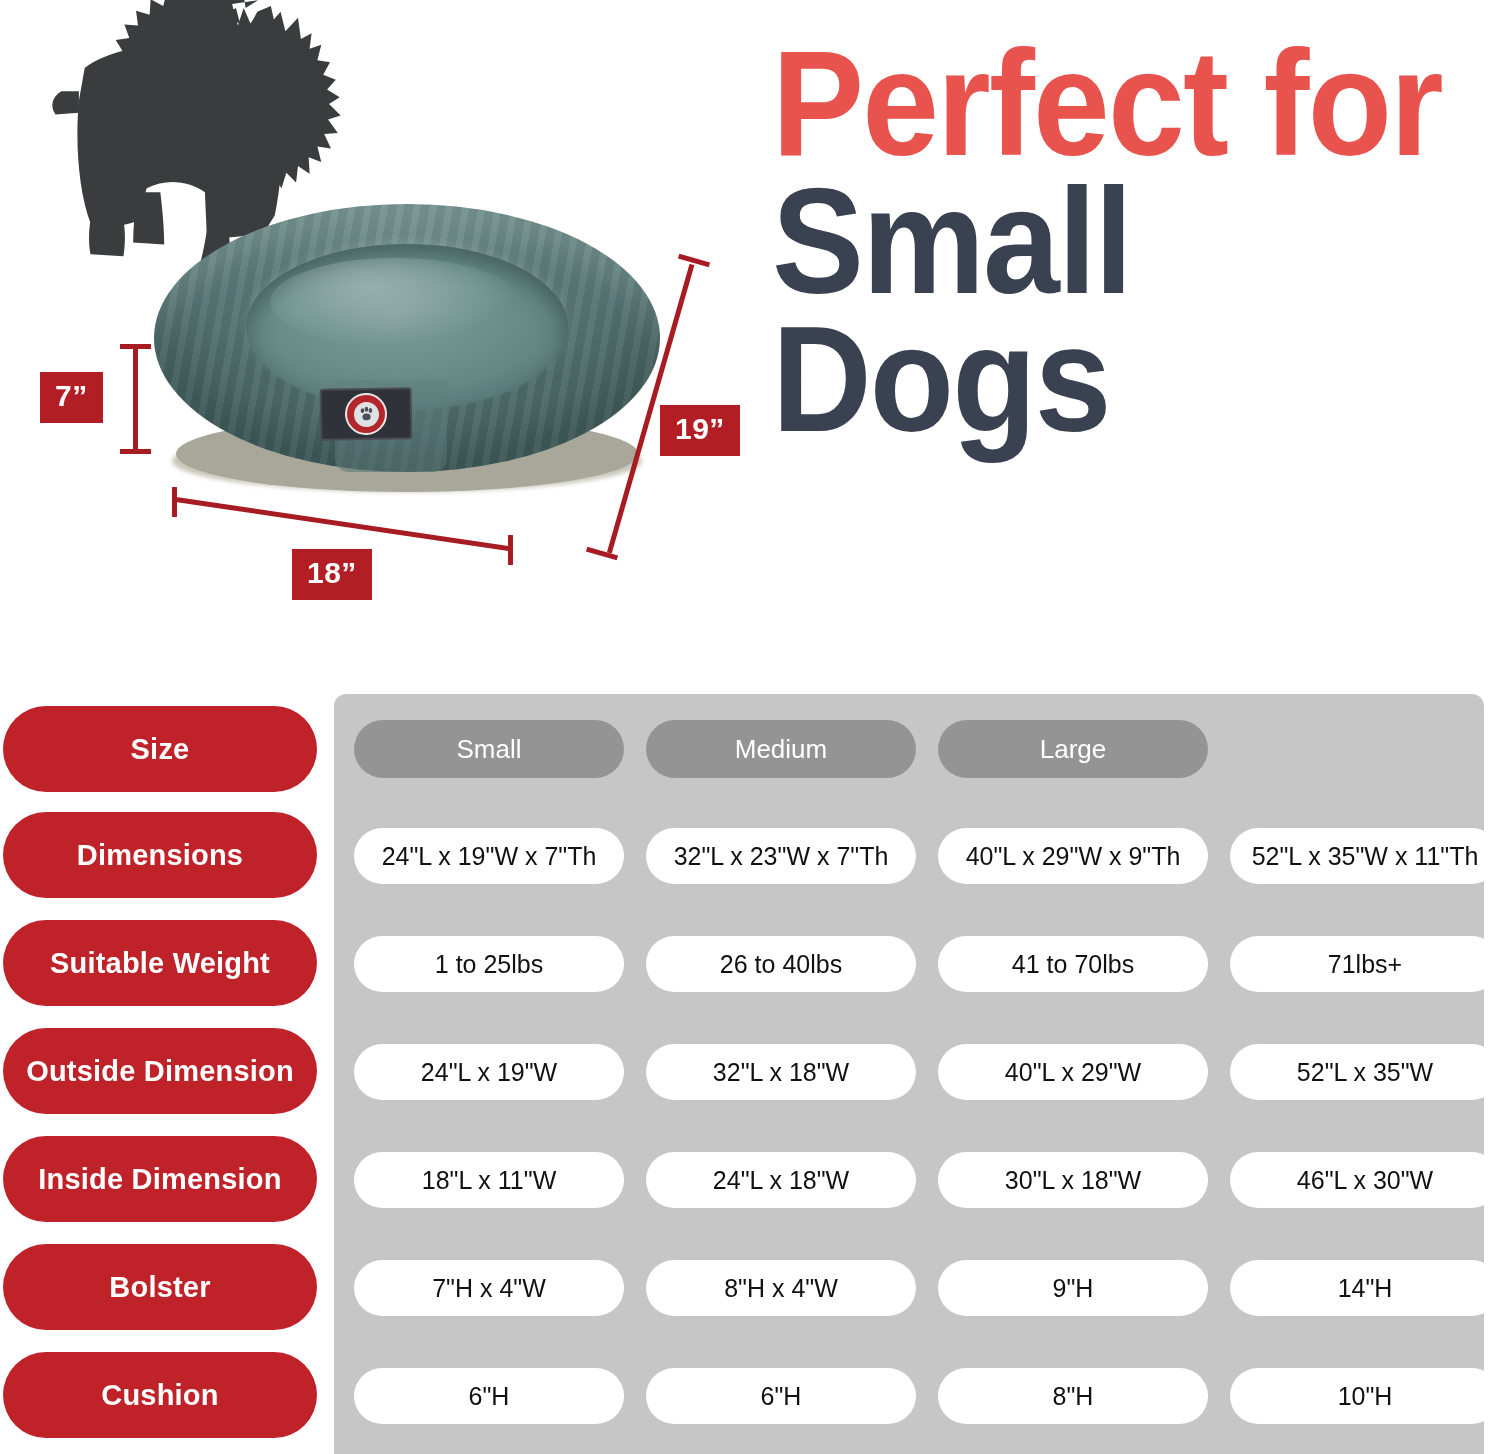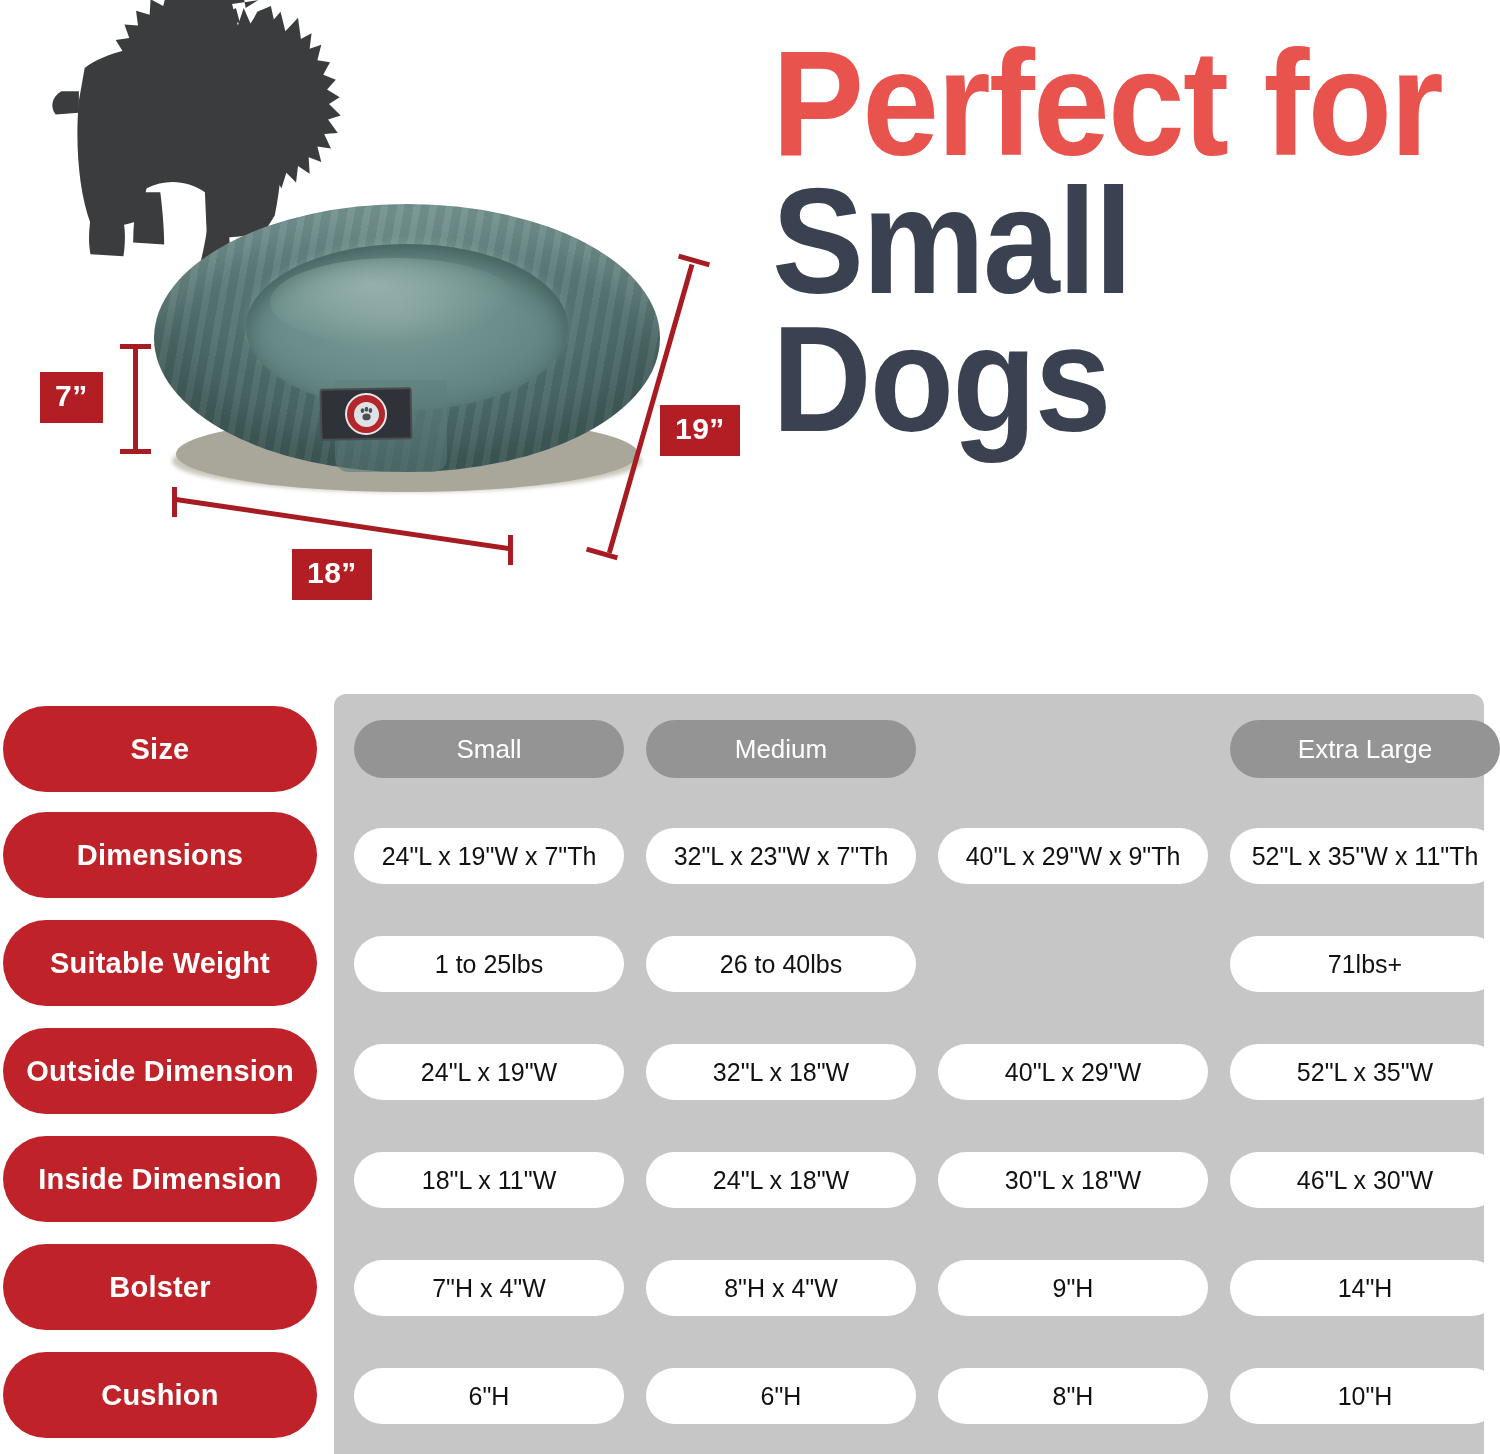--- a/index.html
+++ b/index.html
@@ -324,27 +324,28 @@
     <div class="headline">
       <div class="headline-line headline-top">Perfect for</div>
       <div class="headline-line headline-bottom">Small</div>
       <div class="headline-line headline-bottom">Dogs</div>
     </div>
   </div>
 
   <div class="spec-panel" id="spec-panel">
       <div class="cell cell-head" style="left: 20px; top: 26px; width: 270px;">Small</div>
       <div class="cell cell-head" style="left: 312px; top: 26px; width: 270px;">Medium</div>
-      <div class="cell cell-head" style="left: 896px; top: 26px; width: 270px;">Extra Large</div>
+      <div class="cell cell-head" style="left: 604px; top: 26px; width: 270px;">Large</div>
       <div class="cell cell-body" style="left: 20px; top: 134px; width: 270px;">24"L x 19"W x 7"Th</div>
       <div class="cell cell-body" style="left: 312px; top: 134px; width: 270px;">32"L x 23"W x 7"Th</div>
       <div class="cell cell-body" style="left: 604px; top: 134px; width: 270px;">40"L x 29"W x 9"Th</div>
       <div class="cell cell-body" style="left: 896px; top: 134px; width: 270px;">52"L x 35"W x 11"Th</div>
       <div class="cell cell-body" style="left: 20px; top: 242px; width: 270px;">1 to 25lbs</div>
       <div class="cell cell-body" style="left: 312px; top: 242px; width: 270px;">26 to 40lbs</div>
+      <div class="cell cell-body" style="left: 604px; top: 242px; width: 270px;">41 to 70lbs</div>
       <div class="cell cell-body" style="left: 896px; top: 242px; width: 270px;">71lbs+</div>
       <div class="cell cell-body" style="left: 20px; top: 350px; width: 270px;">24"L x 19"W</div>
       <div class="cell cell-body" style="left: 312px; top: 350px; width: 270px;">32"L x 18"W</div>
       <div class="cell cell-body" style="left: 604px; top: 350px; width: 270px;">40"L x 29"W</div>
       <div class="cell cell-body" style="left: 896px; top: 350px; width: 270px;">52"L x 35"W</div>
       <div class="cell cell-body" style="left: 20px; top: 458px; width: 270px;">18"L x 11"W</div>
       <div class="cell cell-body" style="left: 312px; top: 458px; width: 270px;">24"L x 18"W</div>
       <div class="cell cell-body" style="left: 604px; top: 458px; width: 270px;">30"L x 18"W</div>
       <div class="cell cell-body" style="left: 896px; top: 458px; width: 270px;">46"L x 30"W</div>
       <div class="cell cell-body" style="left: 20px; top: 566px; width: 270px;">7"H x 4"W</div>

